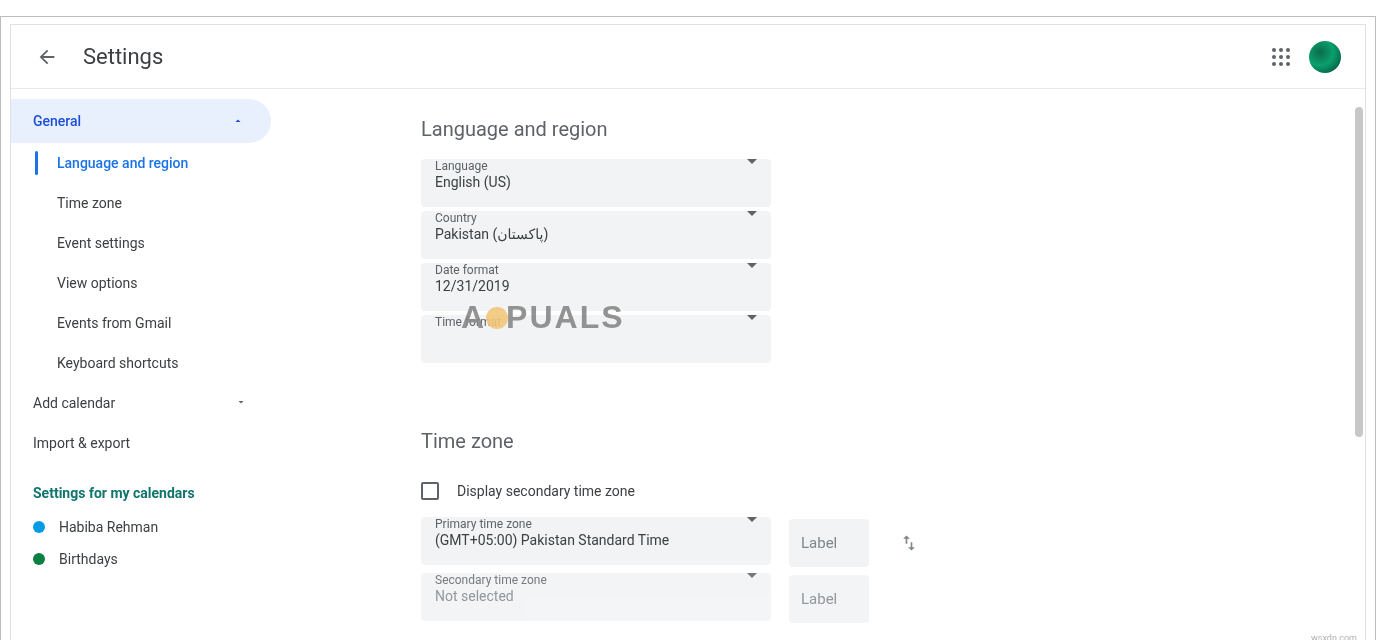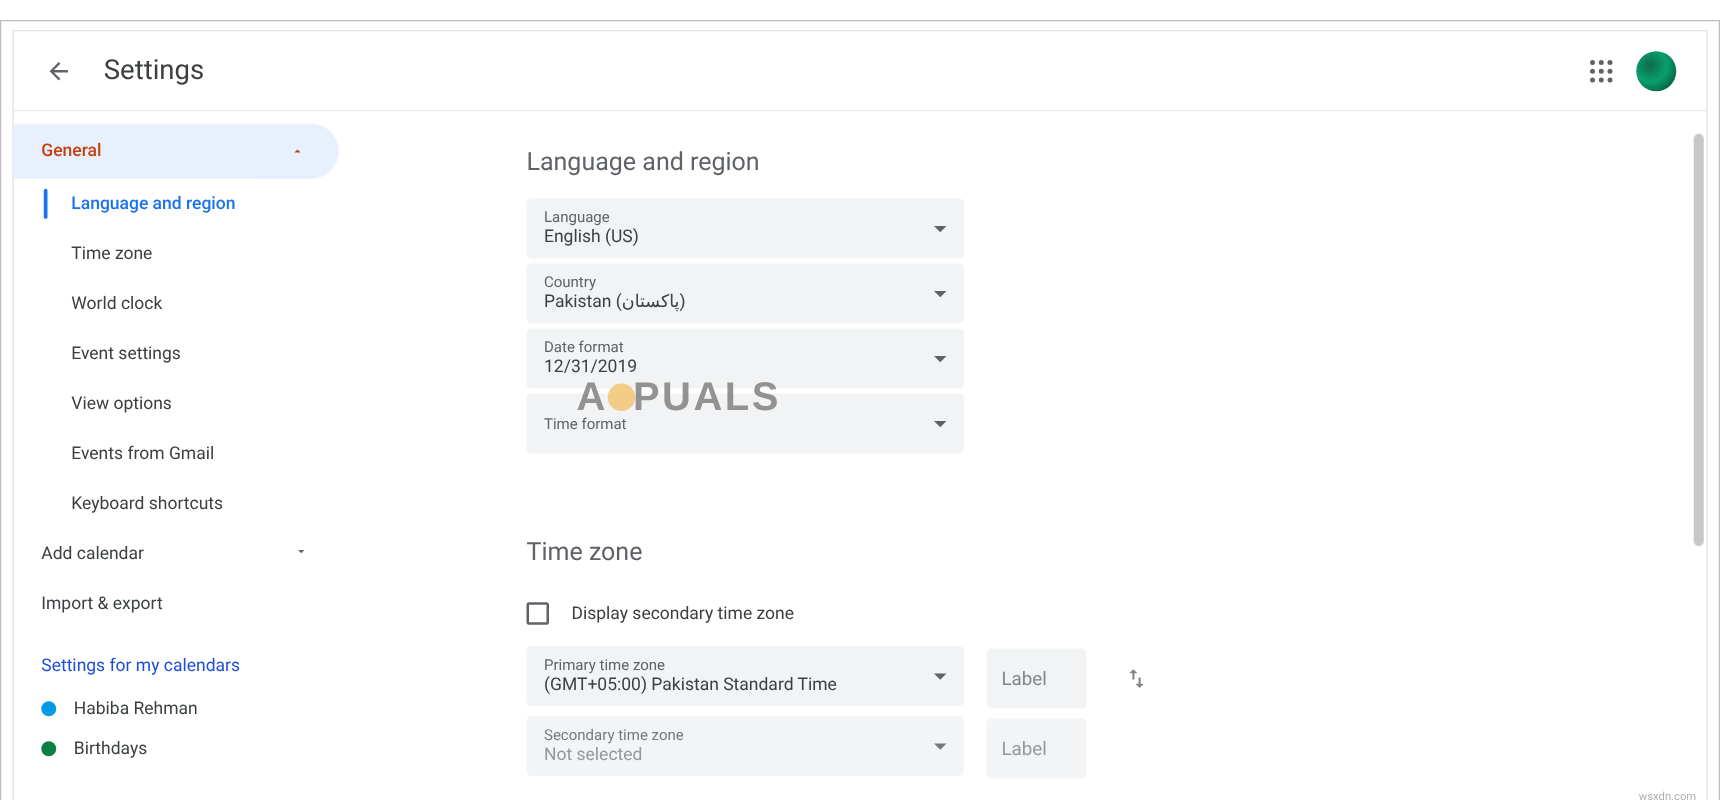--- a/index.html
+++ b/index.html
@@ -18,37 +18,37 @@
   .apps-grid span{ width:4px;height:4px;background:#5f6368;border-radius:50%;}
   .avatar { width:32px;height:32px;border-radius:50%; background: radial-gradient(circle at 35% 35%, #0e6b4a 0%, #0aa06e 45%, #033d2d 100%); cursor:pointer;}
 
   .body { display:flex; height: calc(100% - 64px);}
   .sidebar { width: 260px; padding-top: 10px; }
   .main { flex:1; padding: 28px 0 0 150px; overflow-y:auto; position:relative;}
 
   
   .nav-section { }
   .nav-header { height:44px; display:flex; align-items:center; justify-content:space-between; padding:0 24px 0 22px; font-size:14px; font-weight:500; cursor:pointer; border-radius: 0 22px 22px 0;}
-  .nav-header.general { color:#c2410c; background:#e8f0fe;text-align:right;}
+  .nav-header.general { color:#1d4ed8; background:#e8f0fe;text-align:right;}
   .nav-header .chev { width:18px;height:18px; display:flex;align-items:center;justify-content:center;}
   .nav-header .chev svg{width:12px;height:12px;fill:currentColor;}
   .nav-items { }
   .nav-item { height:40px; display:flex; align-items:center; padding-left:46px; font-size:14px; color:#3c4043; cursor:pointer; position:relative;}
   .nav-item.active { color:#1a73e8; font-weight:500;}
   .nav-item.active::before { content:""; position:absolute; left:24px; top:8px; bottom:8px; width:3px; background:#1a73e8; border-radius:2px;}
   .nav-simple { height:40px; display:flex; align-items:center; justify-content:space-between; padding:0 24px 0 22px; font-size:14px; color:#3c4043; cursor:pointer;gap:32px;}
   .nav-simple .chev svg{width:12px;height:12px;fill:#5f6368;}
 
-  .nav-section-title { font-size:14px; font-weight:400; color:#1d4ed8; padding:22px 22px 10px;}
+  .nav-section-title { font-size:14px; font-weight:700; color:#0f766e; padding:22px 22px 10px;}
   .cal-item { display:flex; align-items:center; height:32px; padding-left:22px; font-size:14px; color:#3c4043; cursor:pointer;}
   .cal-dot { width:12px; height:12px; border-radius:50%; margin-right:14px;}
 
   
   .section-title { font-size:20px; color:#5f6368; font-weight:400; margin-bottom:18px;}
-  .select-field { width:350px; height:48px; background:#f1f3f4; border-radius:4px; display:flex; align-items:center; padding:0 14px; margin-bottom:4px; position:relative; cursor:pointer;}
+  .select-field { width:350px; height:48px; background:#f1f3f4; border-radius:4px; display:flex; align-items:flex-start; padding:0 14px; margin-bottom:4px; position:relative; cursor:pointer;}
   .select-stack { display:flex; flex-direction:column; justify-content:center; flex:1;}
   .sf-label { font-size:12px; color:#5f6368; line-height:1.2;}
   .sf-value { font-size:14px; color:#3c4043; line-height:1.3;}
   .sf-value.muted{color:#80868b;}
   .sf-caret { width:0;height:0;border-left:5px solid transparent;border-right:5px solid transparent;border-top:5px solid #5f6368;}
   .select-group .select-field + .select-field { margin-top:4px;}
 
   .section-gap { height:62px; }
   .checkbox-row { display:flex; align-items:center; height:40px; margin-bottom:6px;}
   .cbox { width:18px;height:18px; border:2px solid #5f6368; border-radius:2px; margin-right:18px; display:flex;align-items:center;justify-content:center; cursor:pointer;}
@@ -116,23 +116,20 @@
               </span>
         </div>
         <div class="nav-items">
           <div class="nav-item active">
                 <span>Language and region</span>
               </div>
           <div class="nav-item">
                 <span>Time zone</span>
               </div>
           <div class="nav-item">
-                <span>World clock</span>
-              </div>
-          <div class="nav-item">
                 <span>Event settings</span>
               </div>
           <div class="nav-item">
                 <span>View options</span>
               </div>
           <div class="nav-item">
                 <span>Events from Gmail</span>
               </div>
           <div class="nav-item">
                 <span>Keyboard shortcuts</span>

